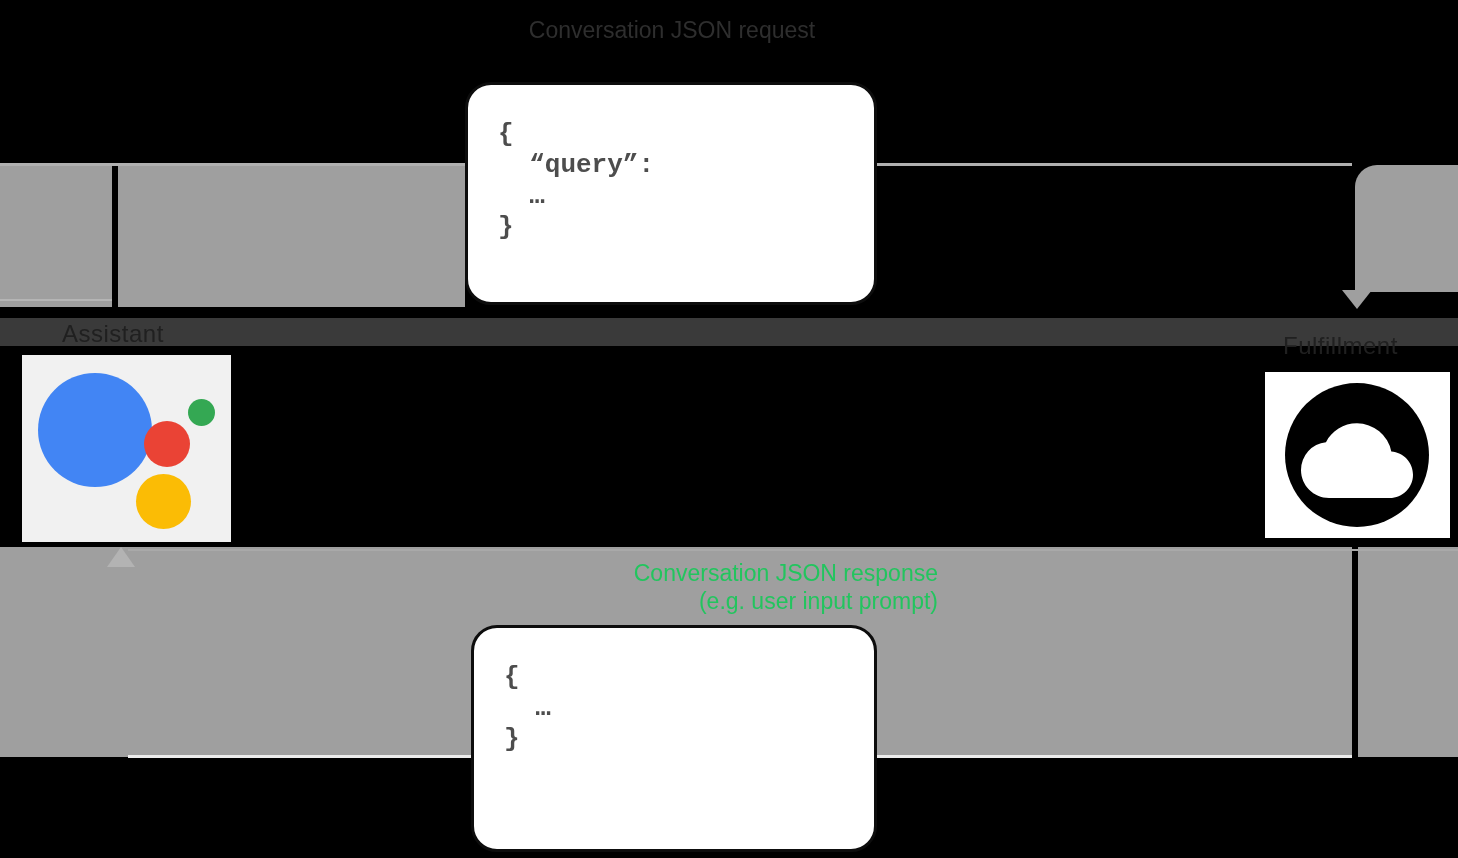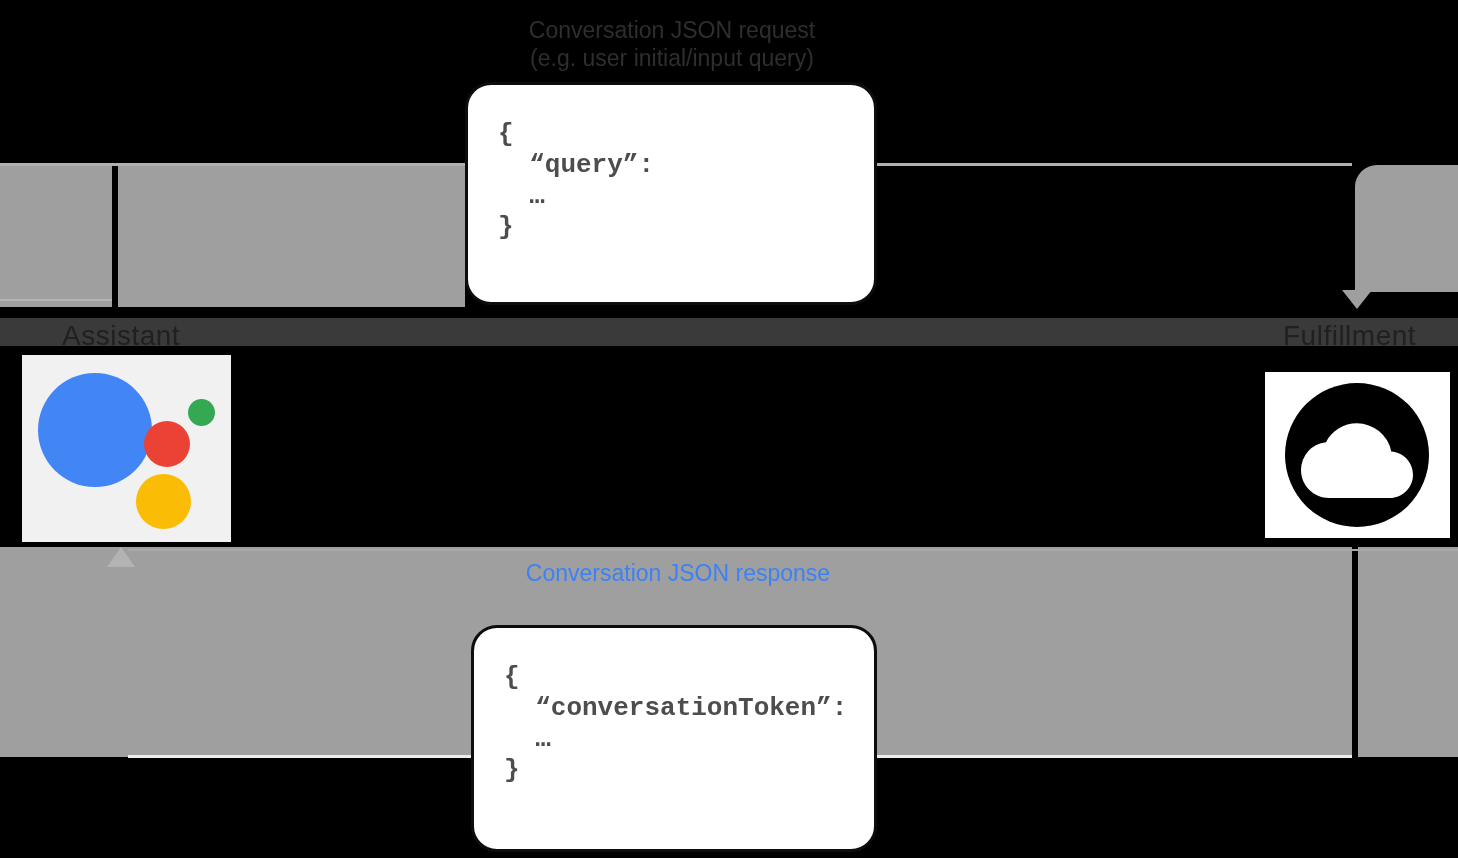--- a/index.html
+++ b/index.html
@@ -24,28 +24,28 @@
   .band-bottom{left:0;top:547px;width:1458px;height:210px;}
   .stripe-bottom{left:1352px;top:547px;width:6px;height:210px;}
   .conn-line-bottom{left:128px;top:755px;width:1224px;height:3px;background:#ececec;z-index:1;}
   .band-top-line{left:128px;top:549px;width:1330px;height:2px;background:#a9a9a9;z-index:2;}
   .arrowhead-up{left:107px;top:547px;width:0;height:0;
     border-left:14px solid transparent;border-right:14px solid transparent;
     border-bottom:20px solid #b3b3b3;z-index:2;}
 
   
   .name-band{left:0;top:318px;width:1458px;height:28px;background:#3a3a3a;}
-  .endpoint-label{top:320px;font-size:28px;color:#202020;letter-spacing:.5px;}
+  .endpoint-label{top:320px;font-size:24px;color:#202020;letter-spacing:.5px;}
   .label-assistant{left:62px;}
-  .label-fulfillment{left:1283px;}
+  .label-fulfillment{left:1283px;margin-top:12px;}
 
   
   .caption{width:520px;text-align:center;font-size:23px;line-height:28px;}
   .caption-top{left:412px;top:16px;color:#2e2e2e;}
-  .caption-bottom{left:418px;top:559px;color:#3b82f6;}
+  .caption-bottom{left:418px;top:559px;color:#22c55e;text-align:right;}
 
   
   .json-box{background:#fff;border:3px solid #0d0d0d;border-radius:26px;z-index:5;box-sizing:border-box;}
   .json-box-top{left:465px;top:82px;width:412px;height:223px;}
   .json-box-bottom{left:471px;top:625px;width:406px;height:227px;}
   .json-code{padding:34px 0 0 30px;font-family:"Liberation Mono","DejaVu Sans Mono",monospace;
     font-weight:bold;font-size:26px;line-height:31px;color:#4d4d4d;}
   .json-line{white-space:pre;}
 
   
@@ -61,21 +61,20 @@
   .cloud-disc{position:absolute;left:20px;top:11px;width:144px;height:144px;background:#000;border-radius:50%;}
   .cloud-svg{position:absolute;left:36px;top:42px;}
 </style>
 </head>
 <body>
 
 <div id="stage">
 
   <div class="abs caption caption-top">
     <div>Conversation JSON request</div>
-    <div>(e.g. user initial/input query)</div>
   </div>
 
   <div class="abs band band-top"></div>
   <div class="abs conn-line-top"></div>
   <div class="abs band-sub-line"></div>
   <div class="abs shaft-stripe stripe-top"></div>
   <div class="abs block-top-right"></div>
   <div class="abs arrowhead-down"></div>
 
   <div class="abs json-box json-box-top">
@@ -106,24 +105,24 @@
   </div>
 
   <div class="abs band band-bottom"></div>
   <div class="abs band-top-line"></div>
   <div class="abs conn-line-bottom"></div>
   <div class="abs shaft-stripe stripe-bottom"></div>
   <div class="abs arrowhead-up"></div>
 
   <div class="abs caption caption-bottom">
     <div>Conversation JSON response</div>
+    <div>(e.g. user input prompt)</div>
   </div>
 
   <div class="abs json-box json-box-bottom">
     <div class="json-code">
       <div class="json-line">{</div>
-      <div class="json-line">  “conversationToken”:</div>
       <div class="json-line">  …</div>
       <div class="json-line">}</div>
     </div>
   </div>
 
 </div>
 
 </body></html>

